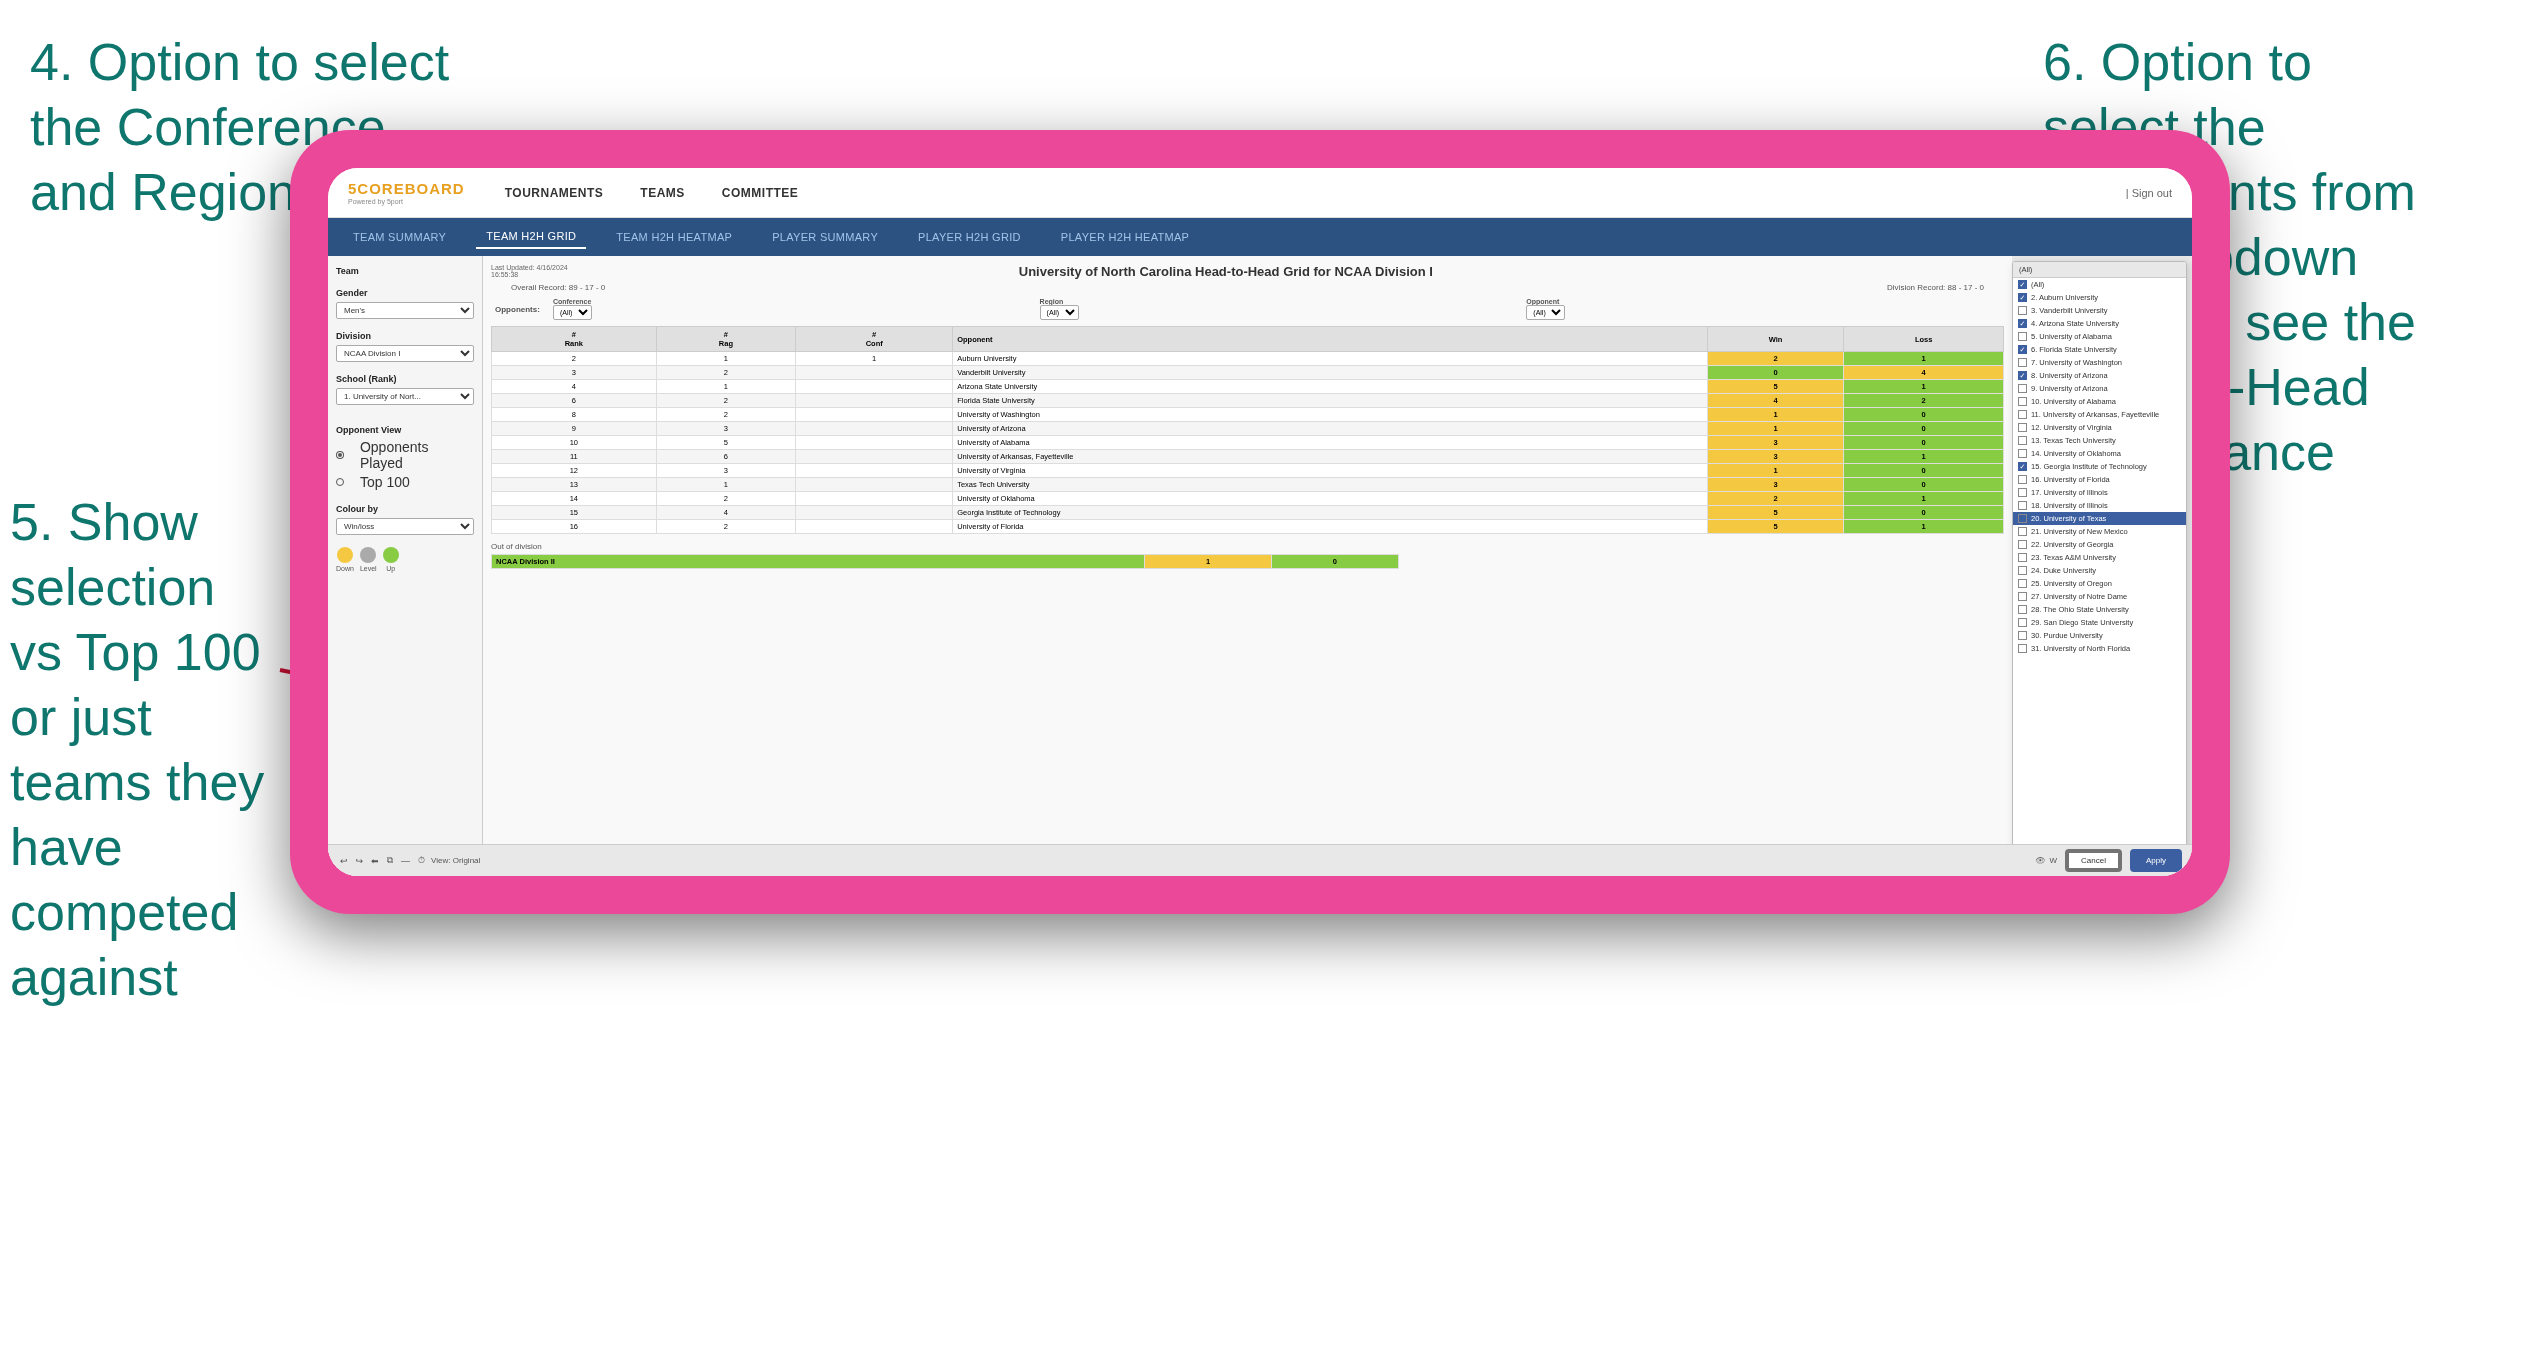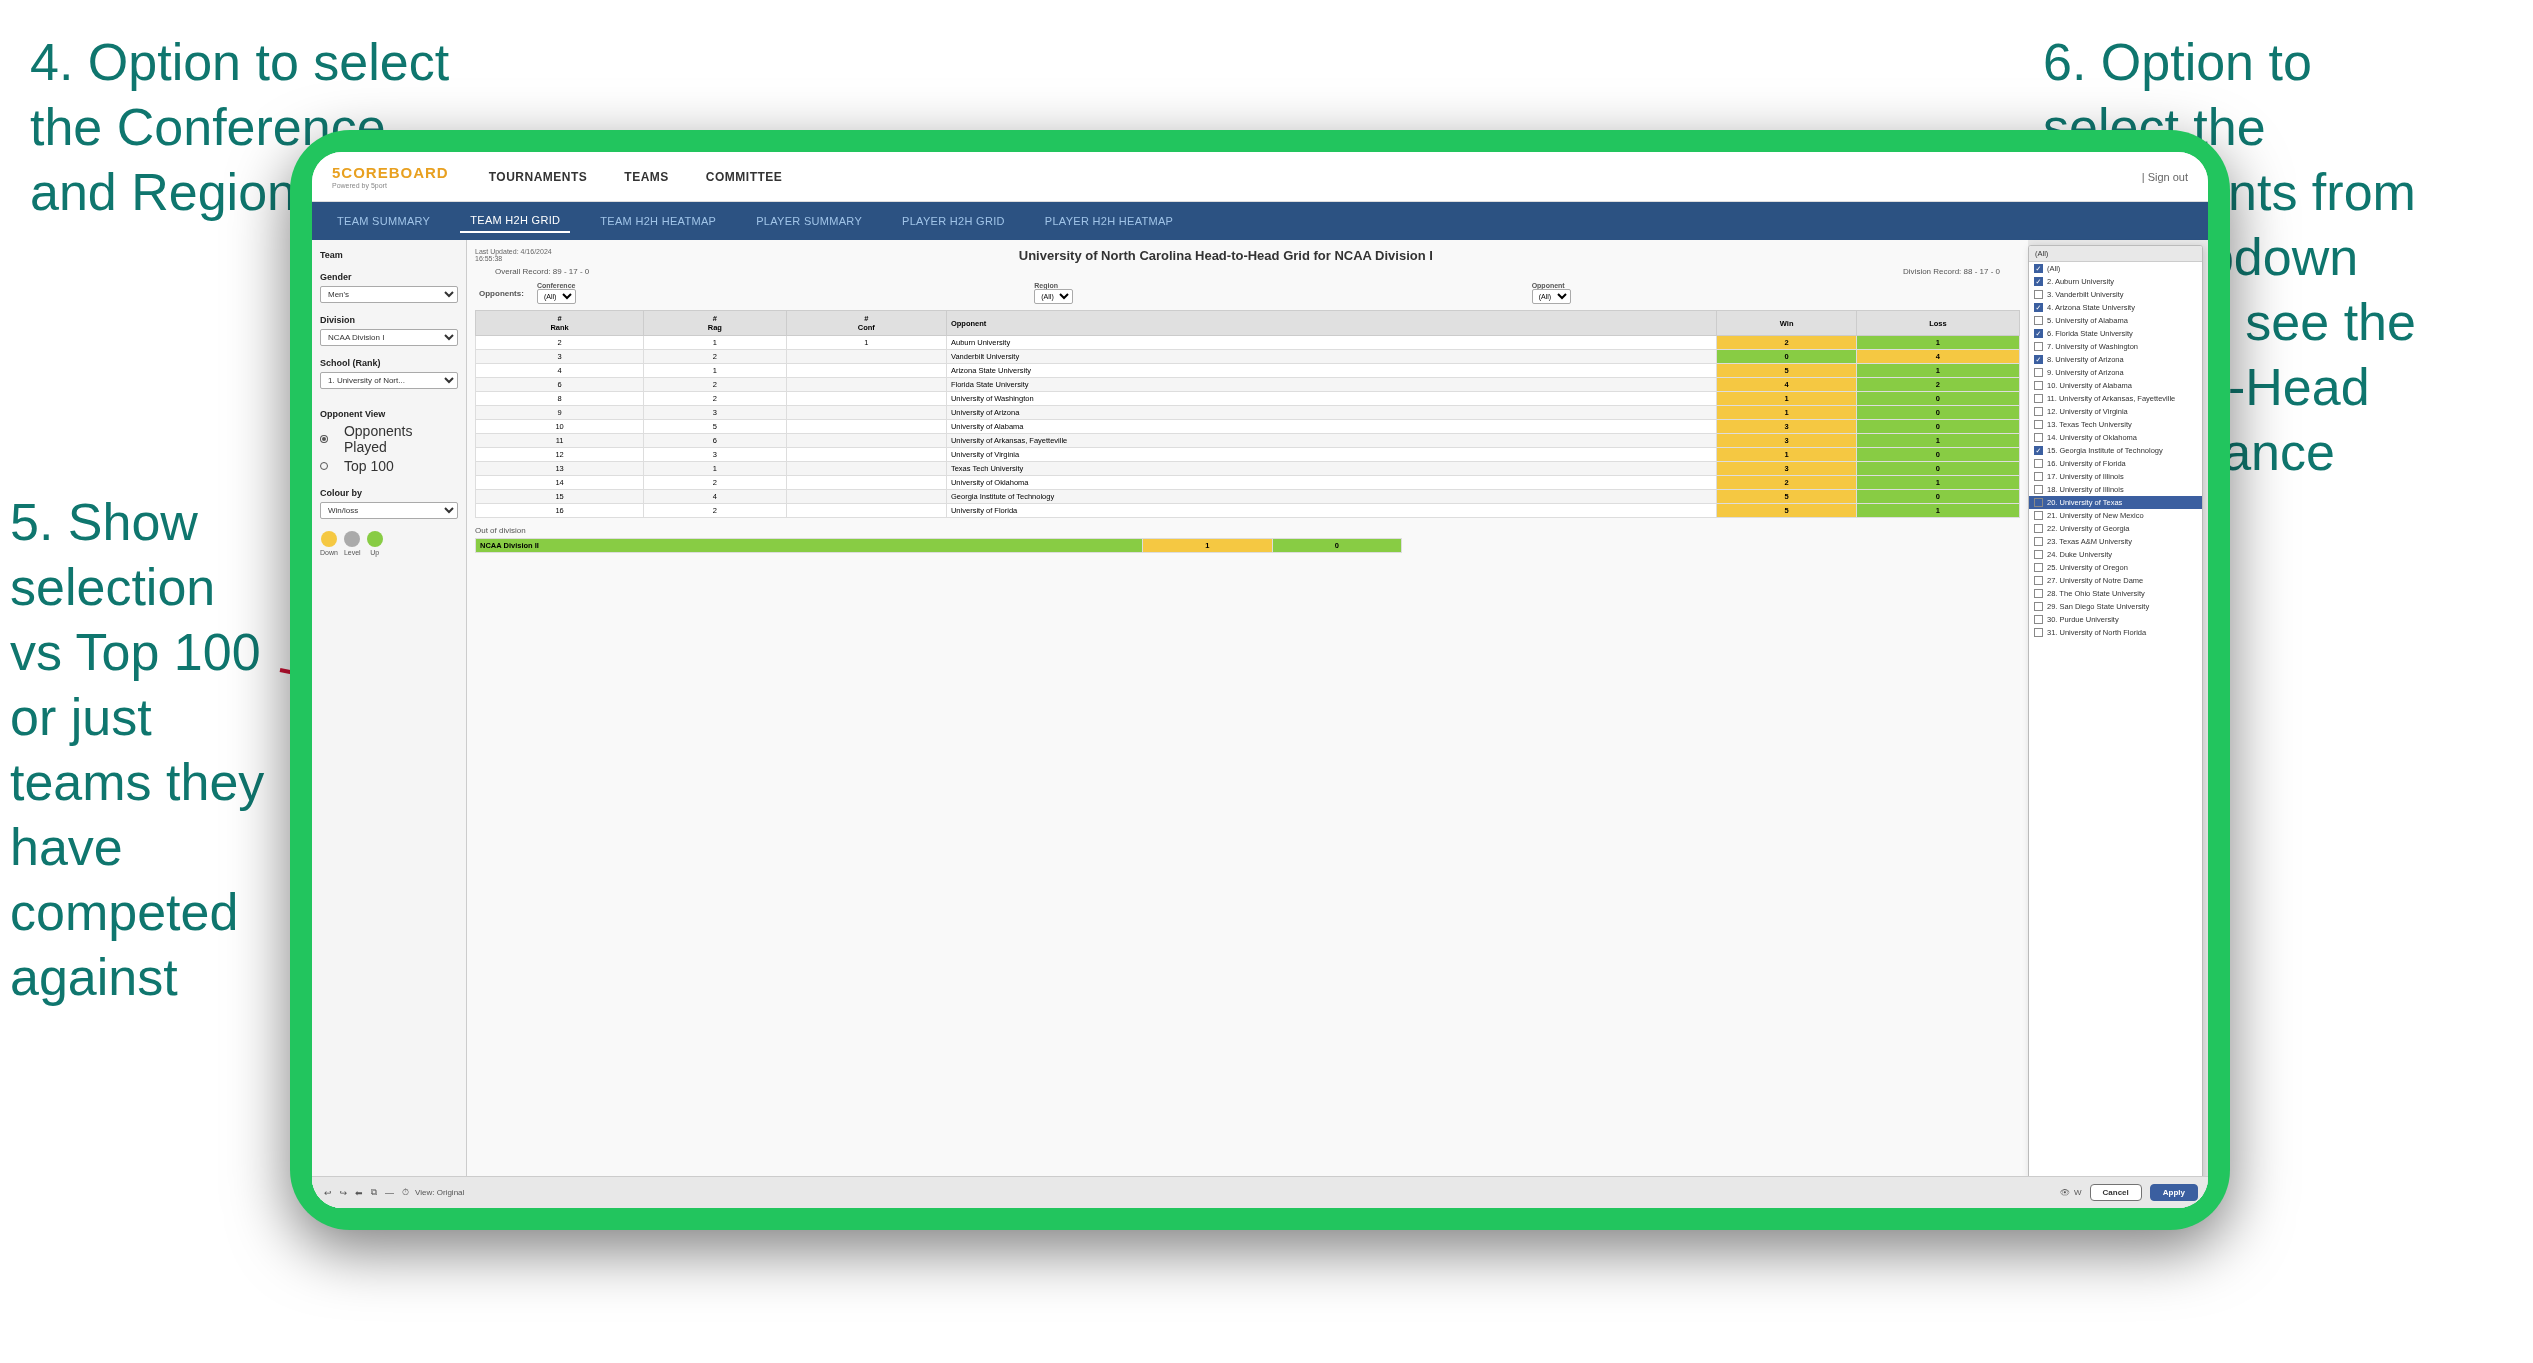--- a/index.html
+++ b/index.html
@@ -48,24 +48,24 @@
       height: 100%;
       pointer-events: none;
     }
 
     
     .tablet {
       position: absolute;
       top: 130px;
       left: 290px;
       width: 1940px;
-      height: 1100px;
-      background: #22c55e;
+      height: 784px;
+      background: #ec4899;
       border-radius: 60px;
-      padding: 22px;
+      padding: 38px;
       box-shadow: 0 20px 60px rgba(0,0,0,0.5);
     }
 
     .tablet-screen {
       width: 100%;
       height: 100%;
       background: #f0f0f0;
       border-radius: 30px;
       overflow: hidden;
       position: relative;
@@ -372,25 +372,24 @@
       border-top: 1px solid #ccc;
       display: flex;
       align-items: center;
       padding: 0 10px;
       gap: 8px;
     }
 
     .bottom-btn {
       font-size: 8px;
       padding: 3px 12px;
-      border: 1px solid #737373;
+      border: 4px solid #737373;
       border-radius: 4px;
       background: #fff;
       cursor: pointer;
-      font-weight: bold;
     }
 
     .apply-btn {
       background: #3b5fa0;
       color: #fff;
       border-color: #3b5fa0;
     }
 
     .cancel-btn {
       background: #fff;

